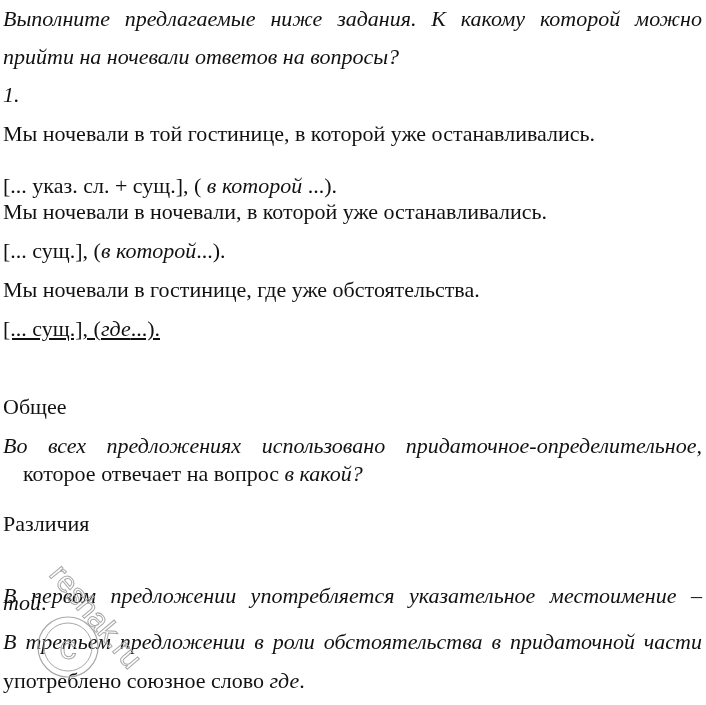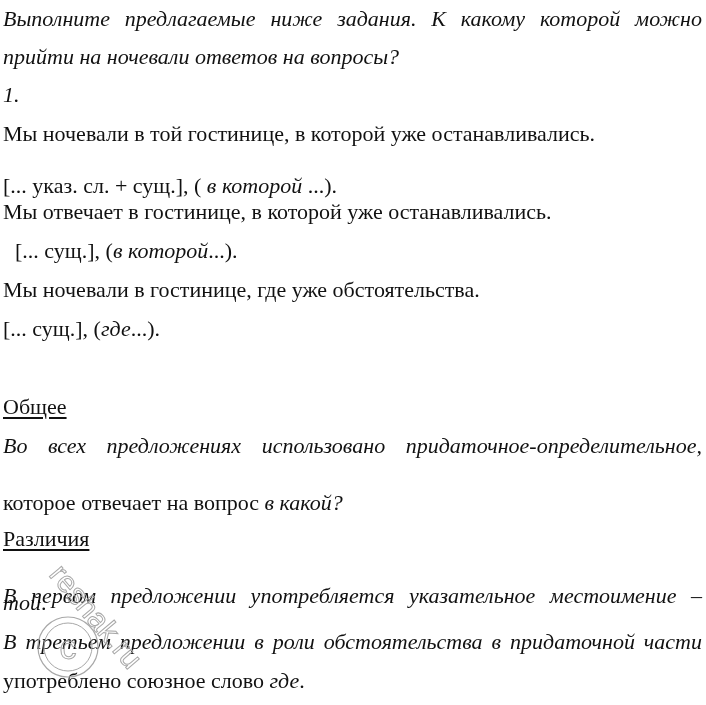--- a/index.html
+++ b/index.html
@@ -7,55 +7,55 @@
     width: 706px; height: 705px; position: relative; overflow: hidden;
     font-family: "Liberation Serif", "DejaVu Serif", serif;
     font-size: 22px; color: #111;
   }
   .line {
     position: absolute; left: 3px; right: 4px;
     height: 30px; line-height: 30px; white-space: nowrap;
   }
   .justify { text-align: justify; text-align-last: justify; font-style: italic; }
   .it { font-style: italic; }
-  .u { text-decoration: underline; text-underline-offset: 3px; }
+  .u { text-underline-offset: 3px; }
   .watermark {
     position: absolute; left: 20px; top: 555px; width: 140px; height: 140px;
     pointer-events: none;
   }
 </style>
 </head>
 <body>
 
 <div class="line justify it" style="top:4px;">Выполните предлагаемые ниже задания. К какому которой можно</div>
 <div class="line it" style="top:42px;">прийти на ночевали ответов на вопросы?</div>
 <div class="line it" style="top:80px;">1.</div>
 
 <div class="line" style="top:119px;">Мы ночевали в той гостинице, в которой уже останавливались.</div>
 <div class="line" style="top:158px;margin-top:13px;">
   <span>[... указ. сл. + сущ.], ( </span><span class="it">в которой</span><span> ...).</span>
 </div>
 
-<div class="line" style="top:197px;">Мы отвечает в гостинице, в которой уже останавливались.</div>
-<div class="line" style="top:236px;margin-left:12px;">
+<div class="line" style="top:197px;">Мы ночевали в ночевали, в которой уже останавливались.</div>
+<div class="line" style="top:236px;">
   <span>[... сущ.], (</span><span class="it">в которой</span><span>...).</span>
 </div>
 
 <div class="line" style="top:275px;">Мы ночевали в гостинице, где уже обстоятельства.</div>
-<div class="line" style="top:314px;">
+<div class="line" style="top:314px;text-decoration:underline;">
   <span>[... сущ.], (</span><span class="it">где</span><span>...).</span>
 </div>
 
 <div class="line u" style="top:392px;width:auto;right:auto;">Общее</div>
 <div class="line justify" style="top:431px;">Во всех предложениях использовано придаточное-определительное,</div>
-<div class="line" style="top:488px;">
+<div class="line" style="top:459px;margin-left:20px;">
   <span>которое отвечает на вопрос </span><span class="it">в какой?</span>
 </div>
 
-<div class="line u" style="top:524px;width:auto;right:auto;">Различия</div>
+<div class="line u" style="top:509px;width:auto;right:auto;">Различия</div>
 <div class="line justify" style="top:549px;margin-top:32px;">В первом предложении употребляется указательное местоимение –</div>
 <div class="line" style="top:588px;">
   <span class="it">той</span><span>.</span>
 </div>
 <div class="line justify" style="top:627px;">В третьем предложении в роли обстоятельства в придаточной части</div>
 <div class="line" style="top:666px;font-family:Liberation Serif, serif;">
   <span>употреблено союзное слово </span><span class="it">где</span><span>.</span>
 </div>
 
 <svg class="watermark" viewBox="0 0 140 140">

